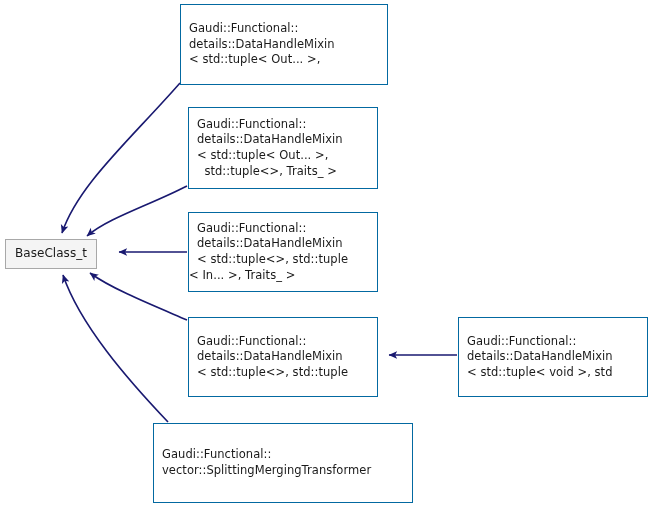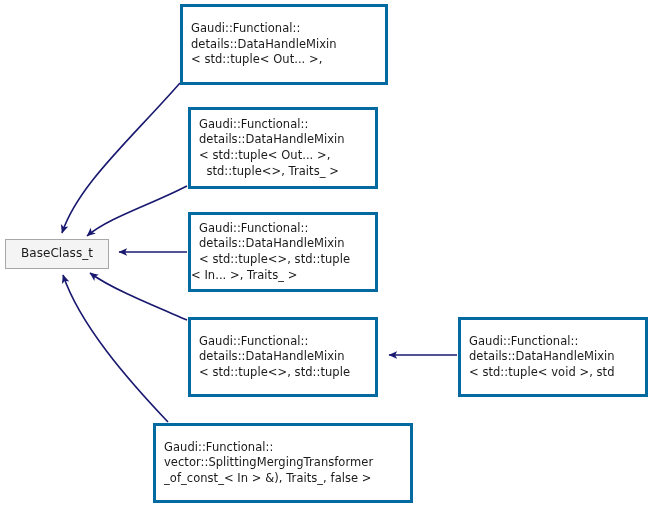--- a/index.html
+++ b/index.html
@@ -19,21 +19,21 @@
     position: absolute;
     left: 0;
     top: 0;
     width: 652px;
     height: 507px;
     pointer-events: none;
   }
   .node {
     position: absolute;
     box-sizing: border-box;
-    border: 3px solid #0369a1;
+    border: 1px solid #0369a1;
     background: #ffffff;
     display: flex;
     flex-direction: column;
     justify-content: center;
     color: #1a1a1a;
     font-size: 11.5px;
     line-height: 15.6px;
     letter-spacing: 0.05px;
     z-index: 2;
   }
@@ -71,21 +71,21 @@
 
     <path d="M 187,252 L 119,252" fill="none" stroke="#191970" stroke-width="1.6" marker-end="url(#arrowhead)"></path>
 
     <path d="M 187,320 C 152,305 112,289 90,273" fill="none" stroke="#191970" stroke-width="1.6" marker-end="url(#arrowhead)"></path>
 
     <path d="M 168,422 C 128,380 80,325 63,275" fill="none" stroke="#191970" stroke-width="1.6" marker-end="url(#arrowhead)"></path>
 
     <path d="M 457,355 L 389,355" fill="none" stroke="#191970" stroke-width="1.6" marker-end="url(#arrowhead)"></path>
   </svg>
 
-  <div class="node base" style="left:5px; top:239px; width:104px; height:30px;">
+  <div class="node base" style="left:5px; top:239px; width:92px; height:30px;">
     <span class="ln">BaseClass_t</span>
   </div>
 
   <div class="node align-left" style="left:180px; top:4px; width:208px; height:81px;">
     <span class="ln">Gaudi::Functional::</span>
     <span class="ln">details::DataHandleMixin</span>
     <span class="ln">&lt; std::tuple&lt; Out... &gt;,</span>
   </div>
 
   <div class="node align-left" style="left:188px; top:107px; width:190px; height:82px;">
@@ -110,16 +110,15 @@
 
   <div class="node mixed" style="left:458px; top:317px; width:190px; height:80px;">
     <span class="ln l">Gaudi::Functional::</span>
     <span class="ln l">details::DataHandleMixin</span>
     <span class="ln l">&lt; std::tuple&lt; void &gt;, std</span>
   </div>
 
   <div class="node align-left" style="left:153px; top:423px; width:260px; height:80px;">
     <span class="ln">Gaudi::Functional::</span>
     <span class="ln">vector::SplittingMergingTransformer</span>
-    <span class="ln">_of_const_&lt; In &gt; &amp;), Traits_, false &gt;</span>
   </div>
 
 </div>
 
 </body></html>

